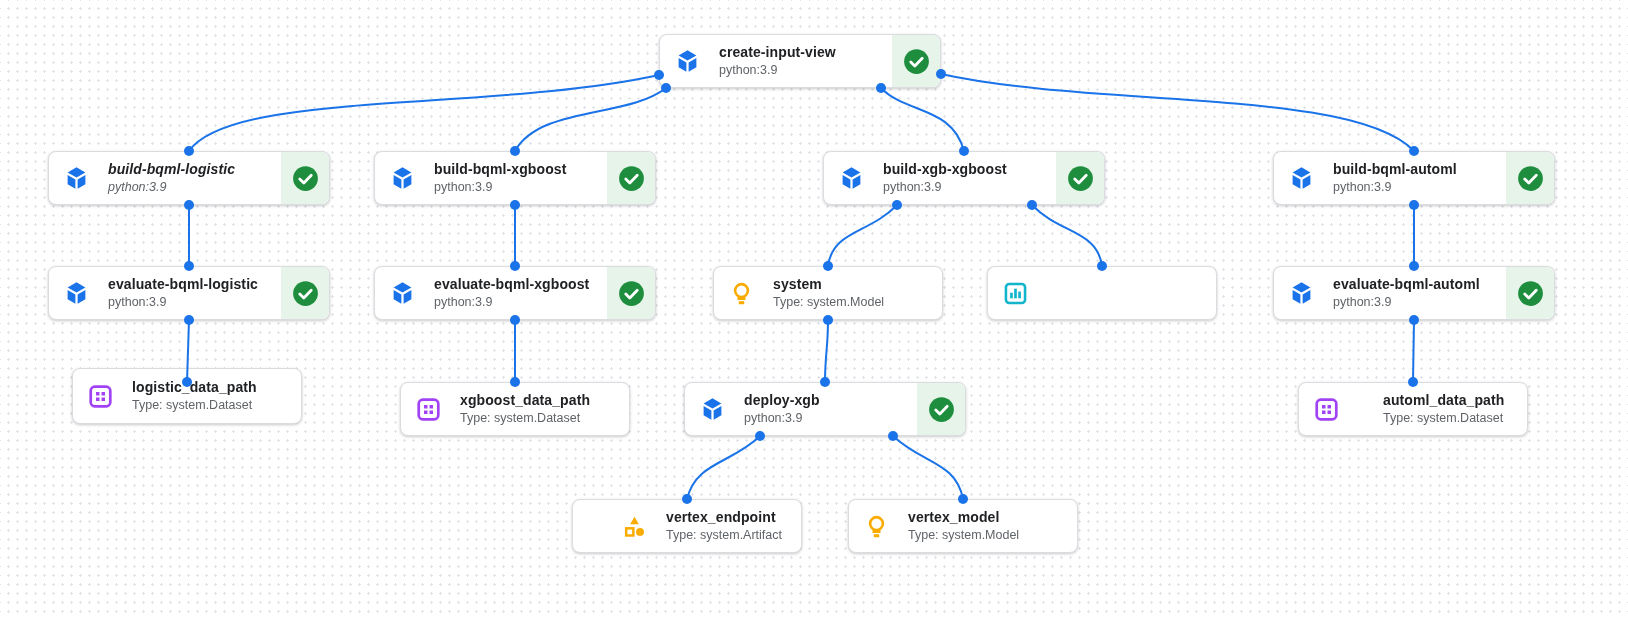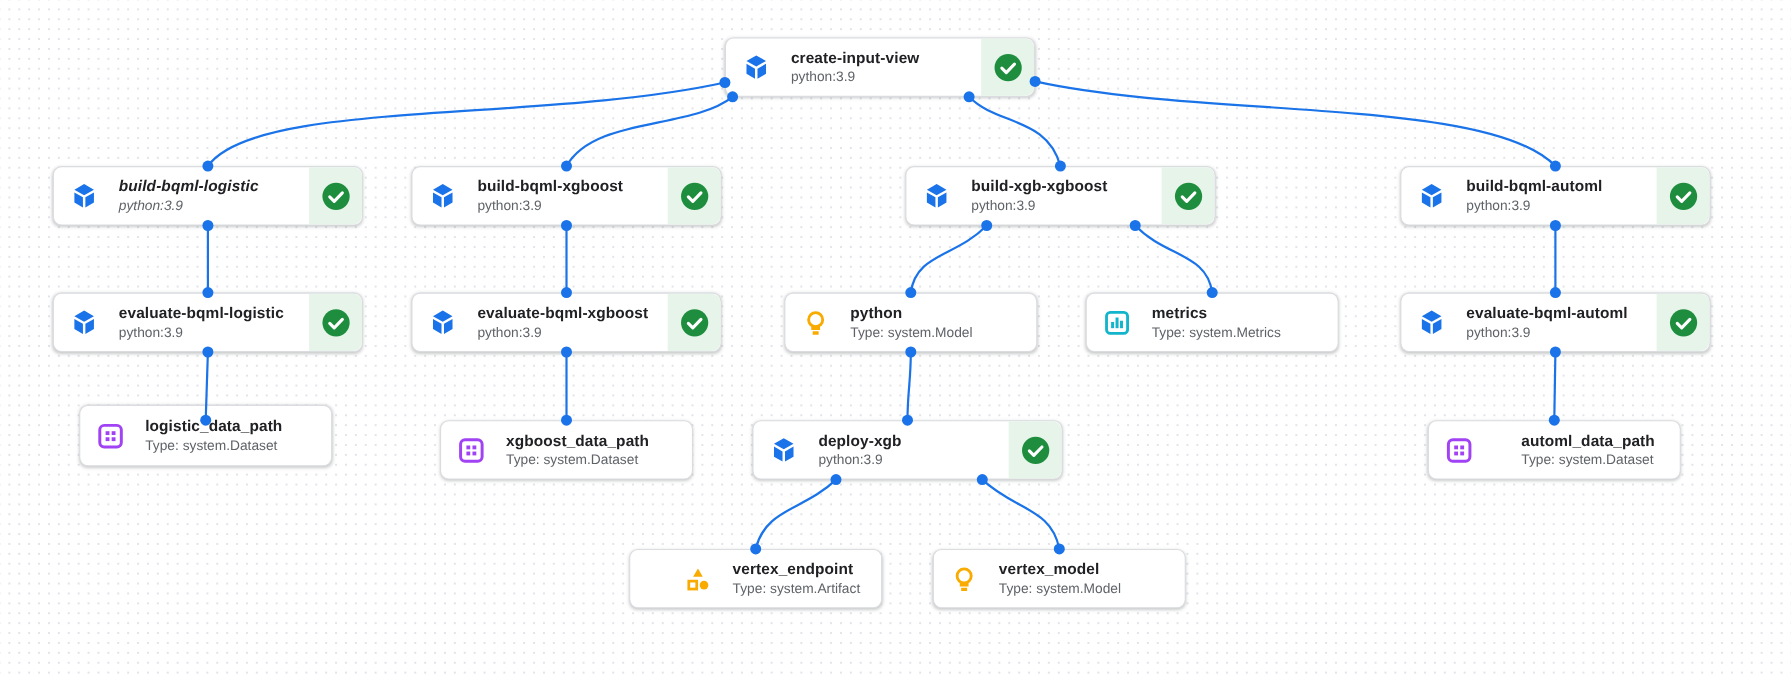--- a/index.html
+++ b/index.html
@@ -190,36 +190,32 @@
       </div>
       <div class="node artifact" style="left: 713px; top: 266px; width: 230px; height: 54px;">
         <span class="icn">
           <svg viewBox="0 0 24 24" fill="none" stroke="#f9ab00">
             <circle cx="12" cy="9.4" r="5.7" stroke-width="2.3"></circle>
             <path d="M9.6 14 9.6 16.7 14.4 16.7 14.4 14" stroke-width="2.3"></path>
             <path d="M9.6 20.2 14.4 20.2" stroke-width="2.7"></path>
           </svg>
         </span>
         <span class="texts">
-          <span class="title">python</span>
+          <span class="title">system</span>
           <span class="subtitle">Type: system.Model</span>
         </span>
       </div>
       <div class="node artifact" style="left: 987px; top: 266px; width: 230px; height: 54px;">
         <span class="icn">
           <svg viewBox="0 0 24 24" fill="none">
             <rect x="3.5" y="3.5" width="17" height="17" rx="3" stroke="#12b5cb" stroke-width="2.3"></rect>
             <rect x="7.2" y="11.3" width="2.4" height="5" fill="#12b5cb"></rect>
             <rect x="10.8" y="7.7" width="2.4" height="8.6" fill="#12b5cb"></rect>
             <rect x="14.4" y="10.3" width="2.4" height="6" fill="#12b5cb"></rect>
           </svg>
-        </span>
-        <span class="texts">
-          <span class="title">metrics</span>
-          <span class="subtitle">Type: system.Metrics</span>
         </span>
       </div>
       <div class="node task" style="left: 1273px; top: 266px; width: 282px; height: 54px;">
         <span class="icn">
           <svg viewBox="0 0 24 24">
             <path fill="#1a73e8" d="M12 2.1 19.9 6.6 12 11.1 4.1 6.6Z"></path>
             <path fill="#1a73e8" d="M4.1 8.9 11 12.8 11 21 4.1 17Z"></path>
             <path fill="#1a73e8" d="M19.9 8.9 13 12.8 13 21 19.9 17Z"></path>
           </svg>
         </span>

